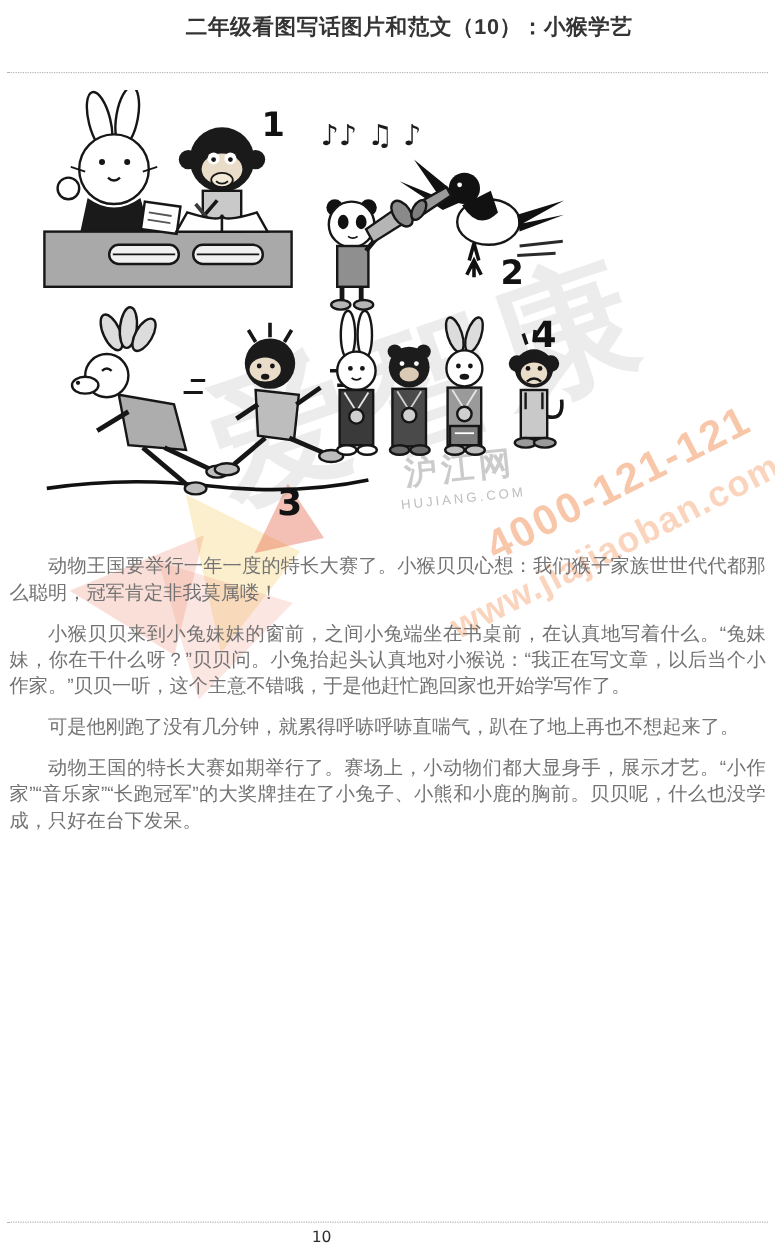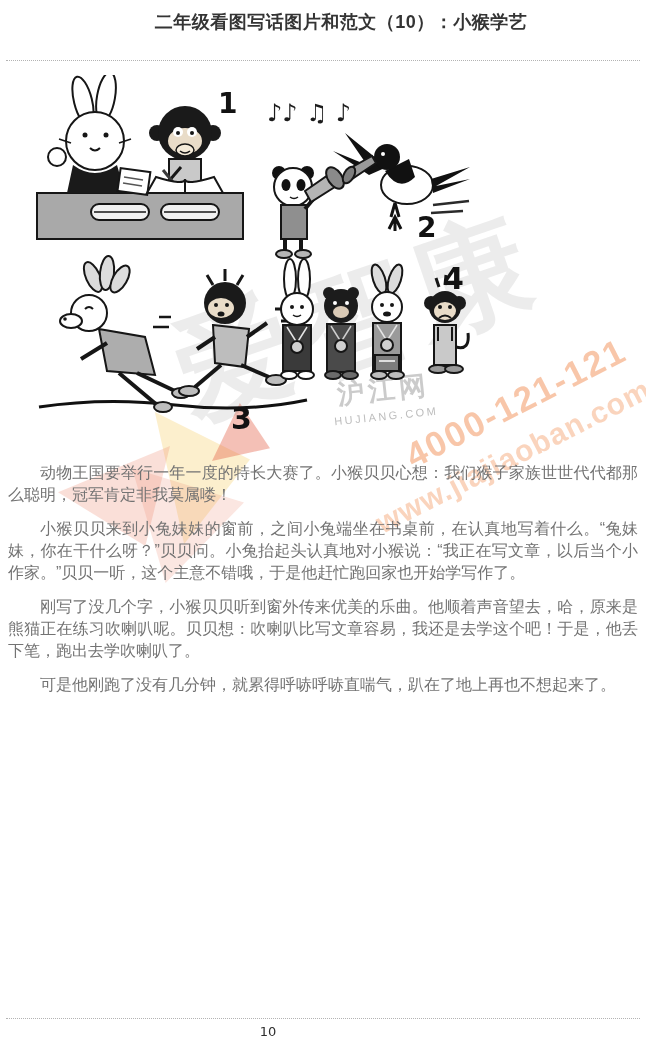--- a/index.html
+++ b/index.html
@@ -259,20 +259,20 @@
           <ellipse cx="403" cy="294" rx="9" ry="4" fill="#9a9a9a" class="outline"></ellipse>
           <ellipse cx="419" cy="294" rx="9" ry="4" fill="#9a9a9a" class="outline"></ellipse>
         </g>
         <text class="panel-num" x="408" y="214" font-size="30">4</text>
       </g>
     </svg>
 
     <div class="story">
       <p>动物王国要举行一年一度的特长大赛了。小猴贝贝心想：我们猴子家族世世代代都那么聪明，冠军肯定非我莫属喽！</p>
       <p>小猴贝贝来到小兔妹妹的窗前，之间小兔端坐在书桌前，在认真地写着什么。“兔妹妹，你在干什么呀？”贝贝问。小兔抬起头认真地对小猴说：“我正在写文章，以后当个小作家。”贝贝一听，这个主意不错哦，于是他赶忙跑回家也开始学写作了。</p>
-      <p>刚写了没几个字，小猴贝贝听到窗外传来优美的乐曲。他顺着声音望去，哈，原来是熊猫正在练习吹喇叭呢。贝贝想：吹喇叭比写文章容易，我还是去学这个吧！于是，他丢下笔，跑出去学吹喇叭了。</p>
       <p>可是他刚跑了没有几分钟，就累得呼哧呼哧直喘气，趴在了地上再也不想起来了。</p>
+      <p>动物王国的特长大赛如期举行了。赛场上，小动物们都大显身手，展示才艺。“小作家”“音乐家”“长跑冠军”的大奖牌挂在了小兔子、小熊和小鹿的胸前。贝贝呢，什么也没学成，只好在台下发呆。</p>
     </div>
 
     <div class="divider bottom"></div>
     <div class="page-num">10</div>
   </div>
 </div>
 
 </body></html>

